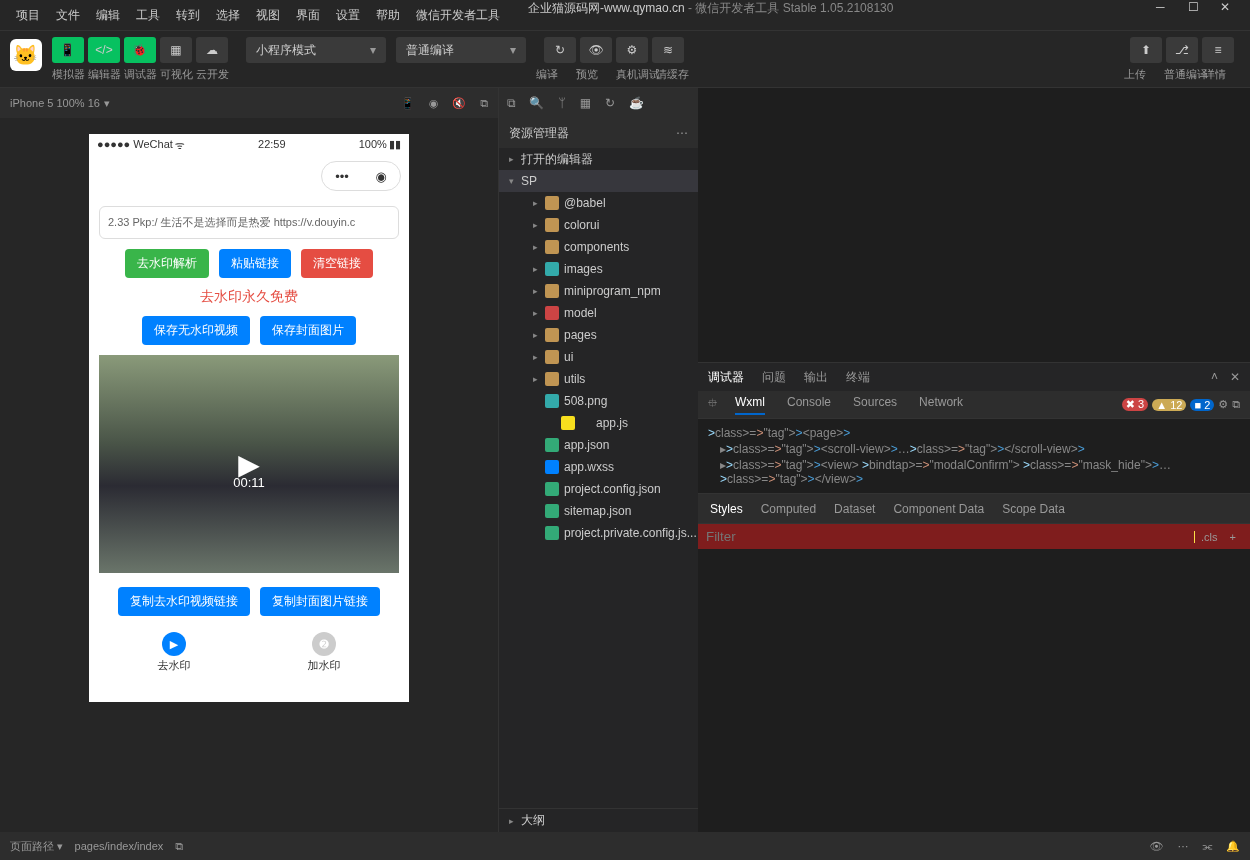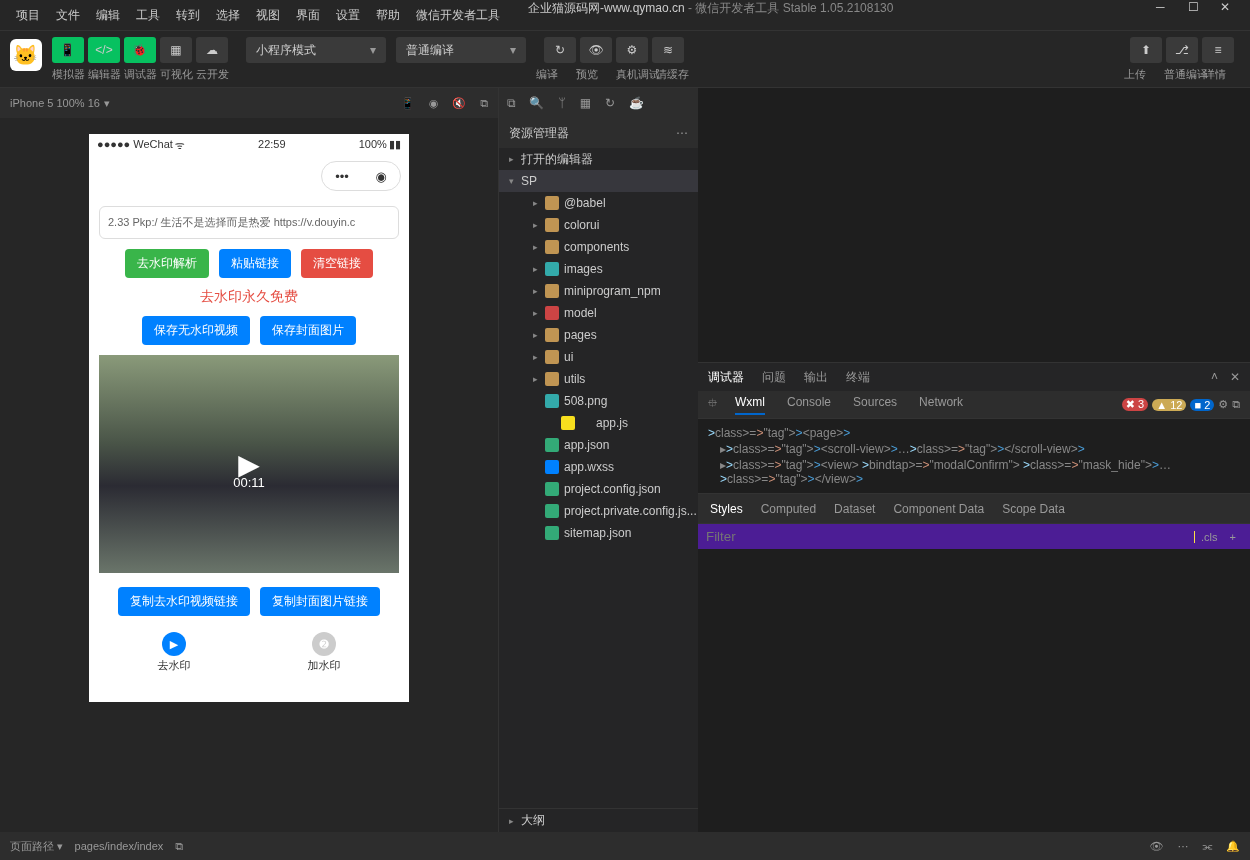--- a/index.html
+++ b/index.html
@@ -79,21 +79,21 @@
 .badge.warn{background:#ca5}
 .badge.info{background:#06c}
 .dom-view{padding:6px 10px;font-family:monospace;font-size:12px;color:#888}
 .dom-line{padding:1px 0}
 .tag{color:#4a9cd6}
 .attr{color:#9cdcfe}
 .val{color:#ce9178}
 .styles-tabs{height:30px;display:flex;align-items:center;background:#2d2d2d;padding:0 12px;gap:18px;border-top:1px solid #333;font-size:12px}
 .styles-tabs .tab{color:#999;cursor:pointer}
 .styles-tabs .tab.active{color:#fff}
-.filter-row{height:26px;display:flex;align-items:center;padding:0 8px;border-top:1px solid #333;background:#4c1d95;font-size:11px}
+.filter-row{height:26px;display:flex;align-items:center;padding:0 8px;border-top:1px solid #333;background:#7f1d1d;font-size:11px}
 .filter-row input{background:transparent;border:none;color:#ccc;flex:1;outline:none}
 .cls{color:#999;margin-left:auto;padding:0 6px;border-left:1px solid #fde047}
 .statusbar{height:28px;background:#2d2d2d;display:flex;align-items:center;padding:0 10px;font-size:11px;color:#999;gap:12px;position:absolute;bottom:0;left:0;right:0}
 .statusbar .right{margin-left:auto;display:flex;gap:14px}
 .icn{cursor:pointer;color:#999}
 </style>
 </head>
 <body>
 
 <div class="titlebar">
@@ -321,26 +321,26 @@
           <span>app.wxss</span>
         </div>
         <div class="tree-item" style="padding-left: 34px; align-items: center;">
           <span class="chev"></span>
           <span class="fico fjson"></span>
           <span>project.config.json</span>
         </div>
         <div class="tree-item" style="padding-left: 34px;">
           <span class="chev"></span>
           <span class="fico fjson"></span>
+          <span>sitemap.json</span>
+        </div>
+        <div class="tree-item" style="padding-left: 34px;">
+          <span class="chev"></span>
+          <span class="fico fjson"></span>
           <span>project.private.config.js...</span>
-        </div>
-        <div class="tree-item" style="padding-left: 34px;">
-          <span class="chev"></span>
-          <span class="fico fjson"></span>
-          <span>sitemap.json</span>
         </div>
       </div>
     <div class="outline">
         <span class="chev">▸</span>
         <span>大纲</span>
       </div>
   </div>
 
   <div class="right-panel">
     <div class="editor-area"></div>

